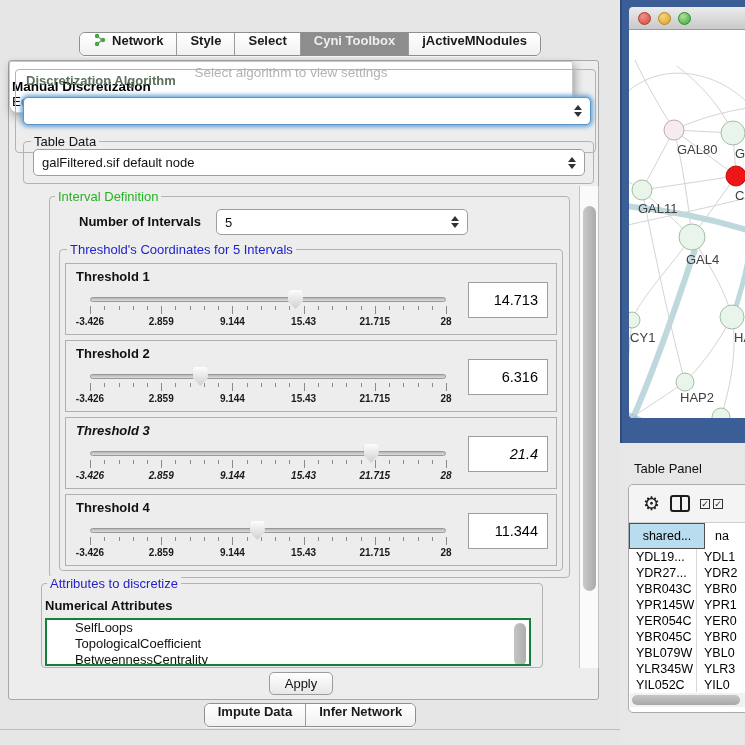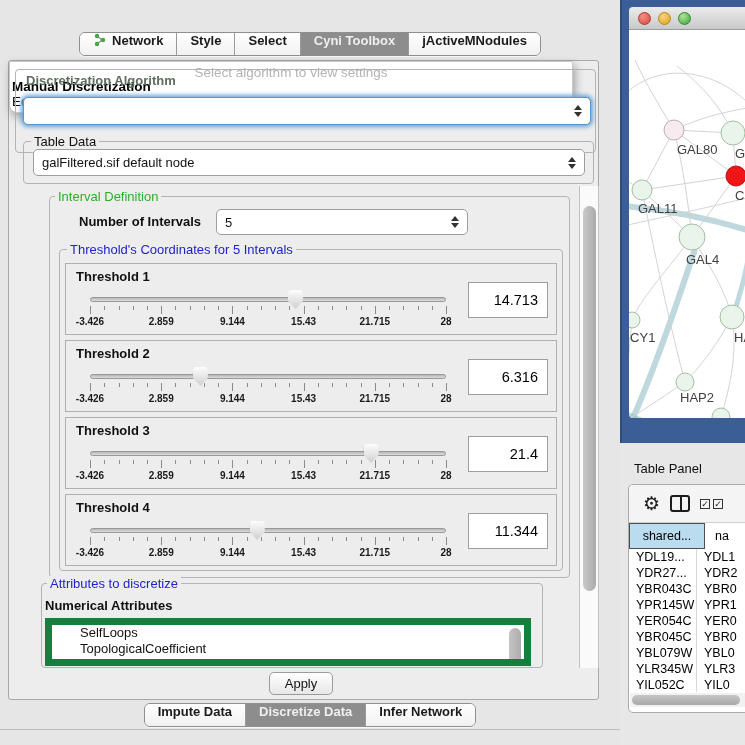--- a/index.html
+++ b/index.html
@@ -58,21 +58,21 @@
            clip-path:polygon(12% 0,88% 0,100% 14%,100% 58%,50% 100%,0 58%,0 14%);
            filter:drop-shadow(0 0 1px #777); z-index:2; }
   .ruler { position:absolute; left:24px; top:42px; width:356px; height:9px; }
   .ruler i { position:absolute; top:0; width:1px; background:#8a8a8a; }
   .tlabs { position:absolute; left:24px; top:52px; width:356px; height:12px; }
   .tlabs span { position:absolute; transform:translateX(-50%); font-size:10px; font-weight:bold; color:#1a1a1a; white-space:nowrap; }
   .vbox { position:absolute; right:8px; top:18px; width:80px; height:36px; background:#fff; border:1px solid #9e9e9e;
           font-size:14.5px; color:#000; text-align:right; line-height:34px; padding-right:9px; }
 
   
-  #attr-list { position:absolute; left:36px; top:557px; width:486px; height:48px; background:#fff; border:7px solid #15803d;
+  #attr-list { position:absolute; left:36px; top:557px; width:486px; height:48px; background:#fff; border:2px solid #15803d;
                overflow:hidden; font-size:13px; color:#111; }
   #attr-list div { height:16px; line-height:16px; padding-left:28px; white-space:nowrap; }
   .mini-sb { position:absolute; width:12px; border-radius:6px; background:linear-gradient(90deg,#c4c4c4,#adadad); }
 
   .button { position:absolute; background:linear-gradient(#ffffff,#e7e7e7); border:1px solid #9c9c9c; border-radius:5px;
             font-size:13px; color:#111; text-align:center; }
 
   
   #vscroll { position:absolute; left:570px; top:125px; width:20px; height:482px; background:#fafafa;
              border-left:1px solid #c2c2c2; border-right:1px solid #c2c2c2; }
@@ -264,21 +264,21 @@
           <div class="tlabs">
             <span style="left:0.0px">-3.426</span>
             <span style="left:71.2px">2.859</span>
             <span style="left:142.4px">9.144</span>
             <span style="left:213.6px">15.43</span>
             <span style="left:284.8px">21.715</span>
             <span style="left:356.0px">28</span>
           </div>
           <div class="vbox">6.316</div>
         </div>
-        <div class="tbox" style="top: 168px;">
+        <div class="tbox" style="top: 168px; font-style: italic;">
           <span class="tlabel">Threshold 3</span>
           <div class="track"></div>
           <div class="thumb" style="left:297.7px"></div>
           <div class="ruler">
             <i style="left:0.0px;height:8px"></i>
             <i style="left:14.2px;height:4px"></i>
             <i style="left:28.5px;height:4px"></i>
             <i style="left:42.7px;height:4px"></i>
             <i style="left:57.0px;height:4px"></i>
             <i style="left:71.2px;height:8px"></i>
@@ -371,23 +371,20 @@
 
     <div id="vscroll">
         <div class="th"></div>
       </div>
   </div>
 
   <div id="bottomtabs" class="tabrow">
     <div class="seg">
       <div class="tab">
           <span>Impute Data</span>
-        </div>
-      <div class="tab active">
-          <span>Discretize Data</span>
         </div>
       <div class="tab">
           <span>Infer Network</span>
         </div>
     </div>
   </div>
   <div class="abs" style="left:0; top:729px; width:620px; height:1px; background:#bcbcbc;"></div>
 </div>
 
 <div id="netwin" class="abs">

